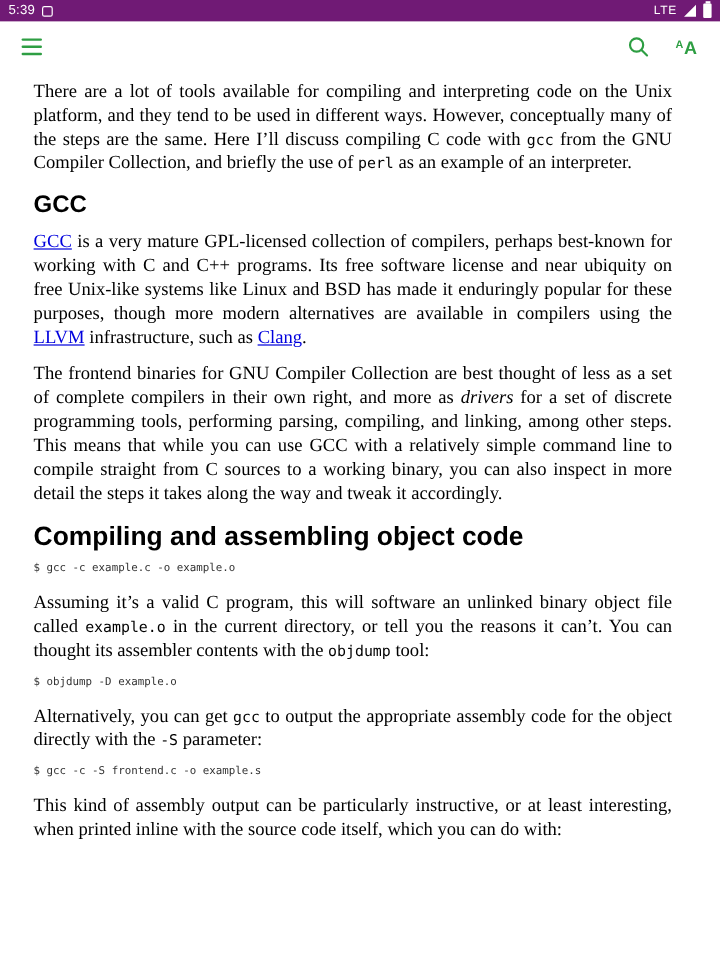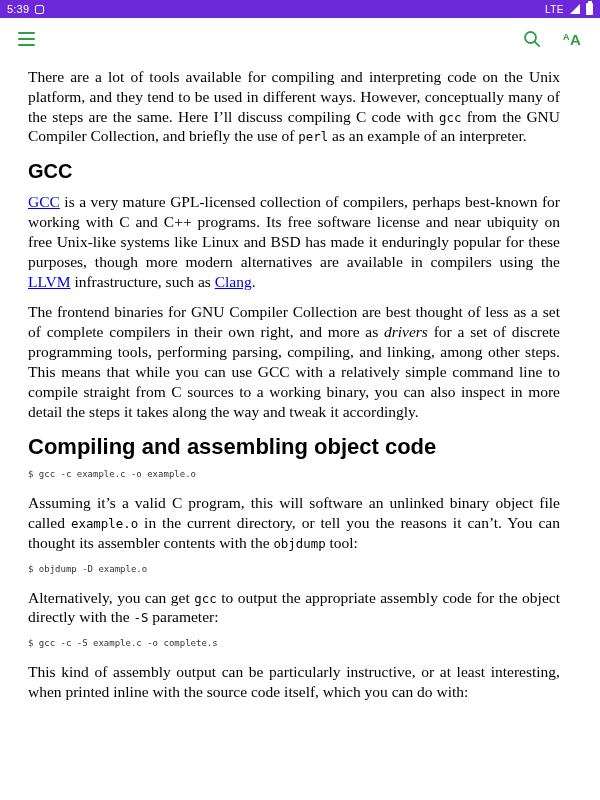--- a/index.html
+++ b/index.html
@@ -4,21 +4,21 @@
 <style>
   * { box-sizing: border-box; }
   html, body { margin: 0; padding: 0; }
   body {
     width: 600px; height: 800px; overflow: hidden;
     background: #ffffff;
     font-family: "Liberation Serif", serif;
   }
   
   .statusbar {
-    height: 18px; background: #6d28d9; color: #ffffff;
+    height: 18px; background: #701a75; color: #ffffff;
     display: flex; align-items: center; justify-content: space-between;
     padding: 0 7px;
     font-family: "Liberation Sans", sans-serif; font-size: 11px;
   }
   .sb-left, .sb-right { display: flex; align-items: center; gap: 6px; }
   .sb-time { font-size: 11px; letter-spacing: 0.2px; }
   .sb-dot {
     width: 9px; height: 9px; border: 1.4px solid #ffffff; border-radius: 2px;
     display: inline-block;
   }
@@ -119,15 +119,15 @@
 <div class="content">
     <p><span>There are a lot of tools available for compiling and interpreting code on the Unix platform, and they tend to be used in different ways. However, conceptually many of the steps are the same. Here I’ll discuss compiling C code with </span><code>gcc</code><span> from the GNU Compiler Collection, and briefly the use of </span><code>perl</code><span> as an example of an interpreter.</span></p>
     <div class="h2">GCC</div>
     <p><a href="#">GCC</a><span> is a very mature GPL-licensed collection of compilers, perhaps best-known for working with C and C++ programs. Its free software license and near ubiquity on free Unix-like systems like Linux and BSD has made it enduringly popular for these purposes, though more modern alternatives are available in compilers using the </span><a href="#">LLVM</a><span> infrastructure, such as </span><a href="#">Clang</a><span>.</span></p>
     <p><span>The frontend binaries for GNU Compiler Collection are best thought of less as a set of complete compilers in their own right, and more as </span><em>drivers</em><span> for a set of discrete programming tools, performing parsing, compiling, and linking, among other steps. This means that while you can use GCC with a relatively simple command line to compile straight from C sources to a working binary, you can also inspect in more detail the steps it takes along the way and tweak it accordingly.</span></p>
     <div class="h3">Compiling and assembling object code</div>
     <pre>$ gcc -c example.c -o example.o</pre>
     <p><span>Assuming it’s a valid C program, this will software an unlinked binary object file called </span><code>example.o</code><span> in the current directory, or tell you the reasons it can’t. You can thought its assembler contents with the </span><code>objdump</code><span> tool:</span></p>
     <pre>$ objdump -D example.o</pre>
     <p><span>Alternatively, you can get </span><code>gcc</code><span> to output the appropriate assembly code for the object directly with the </span><code>-S</code><span> parameter:</span></p>
-    <pre>$ gcc -c -S example.c -o complete.s</pre>
+    <pre>$ gcc -c -S frontend.c -o example.s</pre>
     <p><span>This kind of assembly output can be particularly instructive, or at least interesting, when printed inline with the source code itself, which you can do with:</span></p>
   </div>
 
 </body></html>

